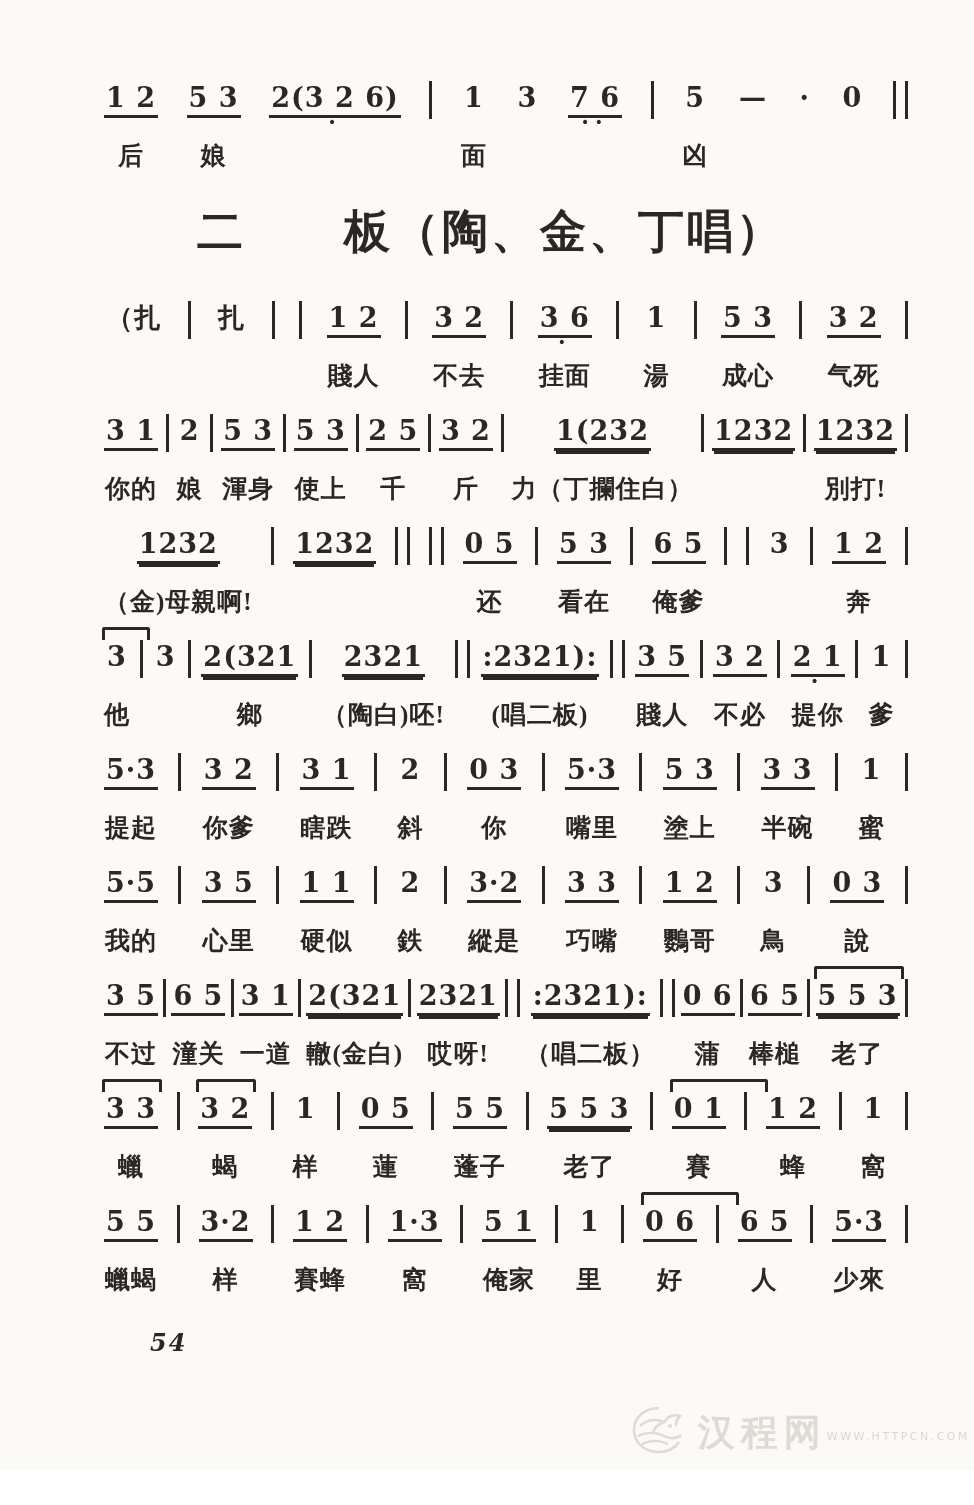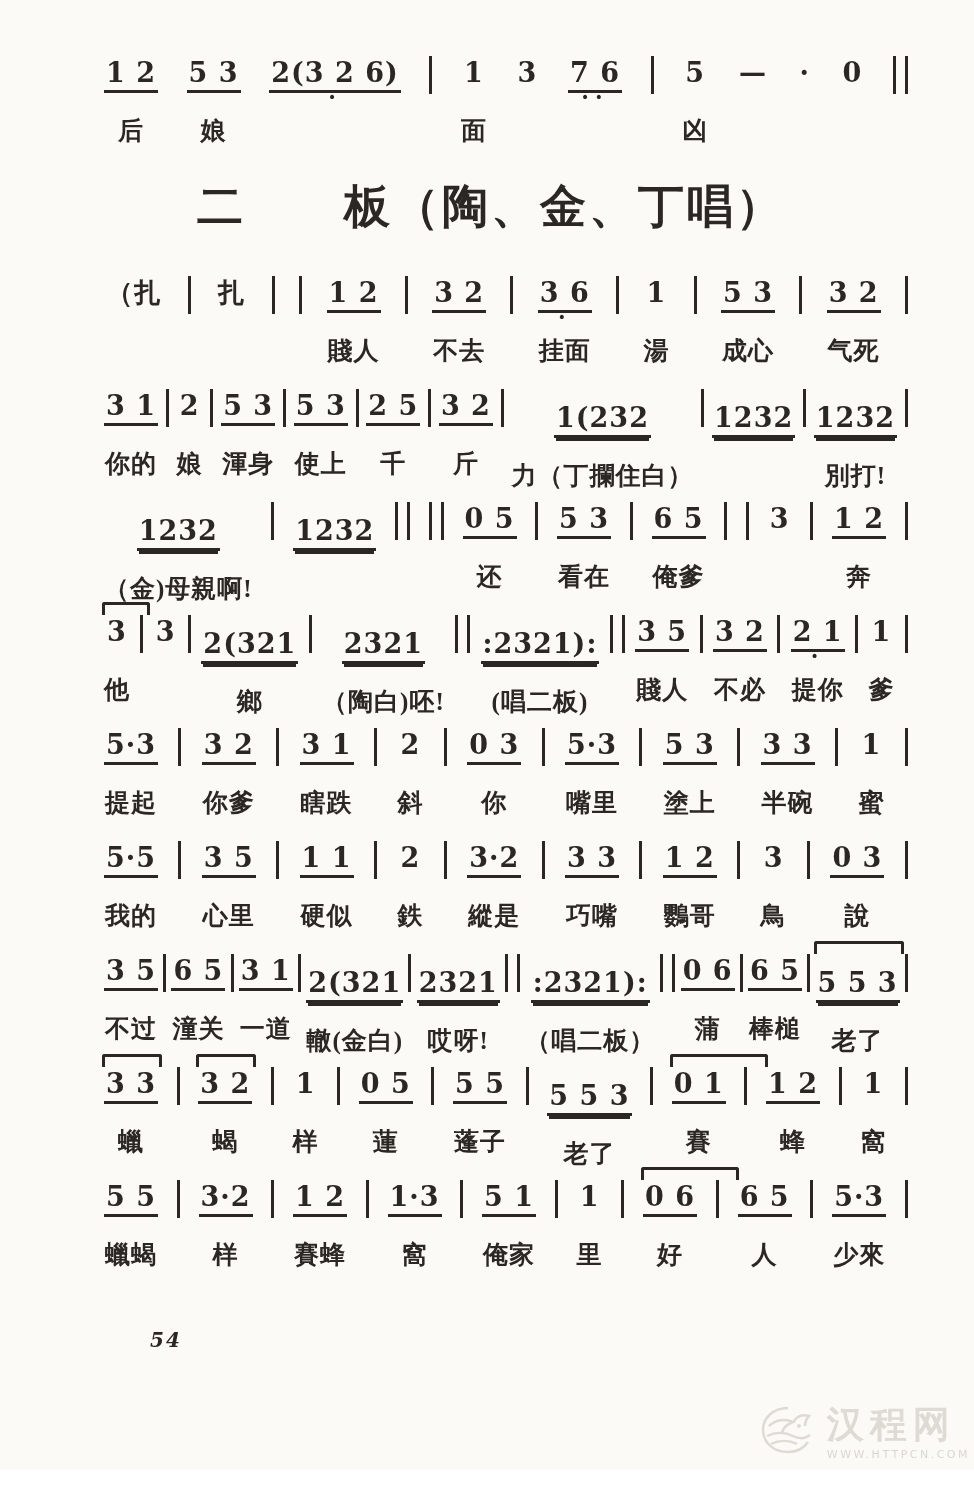--- a/index.html
+++ b/index.html
@@ -1,62 +1,62 @@
 <!DOCTYPE html>
 <html><head>
 <meta charset="utf-8">
 <style>
   html,body{margin:0;padding:0;}
   .page{
     width:974px;height:1470px;background:#fbfaf7;position:relative;
-    box-sizing:border-box;padding:59px 66px 0 104px;color:#2b2724;
+    box-sizing:border-box;padding:84px 66px 0 104px;color:#2b2724;
     font-family:"Liberation Serif", serif;overflow:hidden;
   }
   
   .system{height:113px;position:relative;}
   .system.intro{height:118px;}
   .noterow{display:flex;justify-content:space-between;align-items:flex-start;}
   .cell{display:flex;flex-direction:column;align-items:center;position:relative;}
   .note{
     font-family:"DejaVu Serif", serif;font-size:27px;font-weight:bold;
     line-height:1.05;letter-spacing:1px;white-space:nowrap;padding:0 2px 3px 2px;
     border-bottom:3px solid transparent;
   }
   .note.u1{border-bottom-color:#2b2724;}
-  .note.u2{border-bottom-color:#2b2724;position:relative;margin-top:12px;}
+  .note.u2{border-bottom-color:#2b2724;position:relative;}
   .note.u2::after{content:"";position:absolute;left:2px;right:2px;bottom:-6px;height:3px;background:#2b2724;}
   .bar{width:3px;background:#2b2724;height:38px;margin-top:-3px;flex:0 0 auto;}
   .bar.dbl{width:9px;background:transparent;border-left:3px solid #2b2724;border-right:3px solid #2b2724;}
   .octdots{height:13px;font-size:22px;line-height:9px;font-weight:bold;letter-spacing:6px;font-family:"DejaVu Serif",serif;}
   .lyric{
     margin-top:9px;font-size:25px;font-weight:bold;white-space:nowrap;
     letter-spacing:1px;min-height:31px;line-height:31px;
   }
   .slur{position:absolute;top:-16px;left:-2px;right:-4px;height:10px;
     border:3px solid #2b2724;border-bottom:none;border-radius:3px 3px 0 0;}
   .slur.wide{right:-78%;}
   
   .title{
     text-align:center;font-size:46px;font-weight:bold;letter-spacing:3px;
     margin:4px 40px 46px 10px;height:52px;line-height:52px;
   }
   
   .pagenum{
     position:absolute;left:150px;top:1328px;font-family:"DejaVu Serif",serif;
-    font-size:20px;font-weight:bold;font-style:italic;letter-spacing:2px;
+    font-size:24px;font-weight:bold;font-style:italic;letter-spacing:2px;
   }
   
   .watermark{
     position:absolute;right:4px;bottom:6px;display:flex;align-items:center;
     color:#dedbd5;user-select:none;
   }
   .wm-logo{flex:0 0 auto;margin-right:6px;}
-  .wm-texts{display:flex;flex-direction:column;align-items:flex-start;}
+  .wm-texts{display:flex;flex-direction:row;align-items:flex-start;}
   .wm-name{font-size:37px;font-weight:bold;letter-spacing:6px;line-height:40px;color:#dedbd5;}
-  .wm-url{font-size:11px;letter-spacing:2.5px;color:#dad7d1;font-family:"DejaVu Sans",sans-serif;margin-top:3px;}
+  .wm-url{font-size:11px;letter-spacing:2.5px;color:#dad7d1;font-family:"DejaVu Sans",sans-serif;margin-top:17px;}
 </style>
 </head>
 <body>
 
 <div class="page">
 
   <div id="intro-mount">
       <div class="system intro">
         <div class="noterow">
           <div class="cell">

